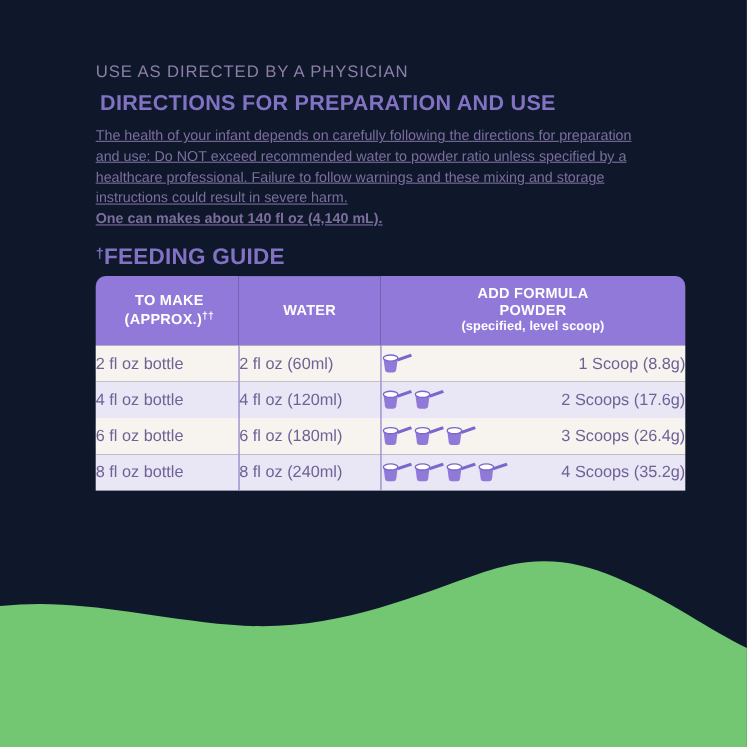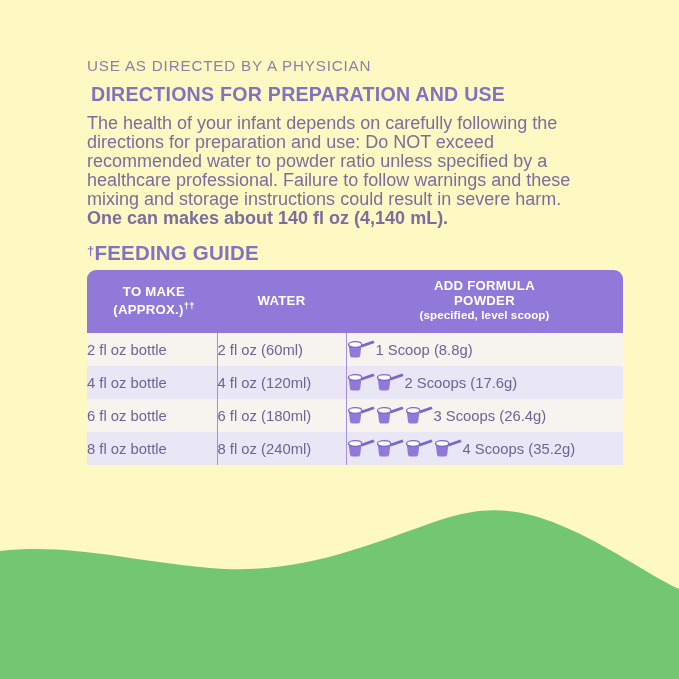--- a/index.html
+++ b/index.html
@@ -13,21 +13,21 @@
     font-family: "Liberation Sans", sans-serif;
     overflow: hidden;
     position: relative;
   }
 
   #page {
     position: relative;
     width: 679px;
     height: 679px;
     overflow: hidden;
-    background: #fef9c3;
+    background: #0f172a;
   }
 
   
   #wave-decoration {
     position: absolute;
     left: 0;
     bottom: 0;
     width: 679px;
     height: 190px;
     z-index: 0;
@@ -57,25 +57,26 @@
     font-size: 19.6px;
     letter-spacing: 0.25px;
     color: #8172C4;
     font-weight: bold;
     line-height: 1.1;
     margin: 0 0 9px 4px;
     white-space: nowrap;
   }
 
   .body-copy {
-    font-size: 18px;
+    font-size: 13px;
     color: #7B6E9E;
     line-height: 18.9px;
     margin: 0;
     width: 500px;
+    text-decoration: underline;
   }
   .body-copy .bold-line {
     font-weight: bold;
     display: block;
   }
 
   .feeding-title {
     font-size: 20.5px;
     font-weight: bold;
     color: #8172C4;
@@ -148,20 +149,21 @@
     text-align: left;
     border-left: 1.7px solid #A391DD;
   }
   td.cell-powder {
     border-left: 1.7px solid #A391DD;
     padding: 0 12px 0 8px;
   }
   .powder-inner {
     display: flex;
     align-items: center;
+    justify-content: space-between;
     width: 100%;
   }
   .scoop-row {
     display: flex;
     align-items: center;
     gap: 0px;
     height: 22px;
   }
   .scoop-label {
     text-align: right;

